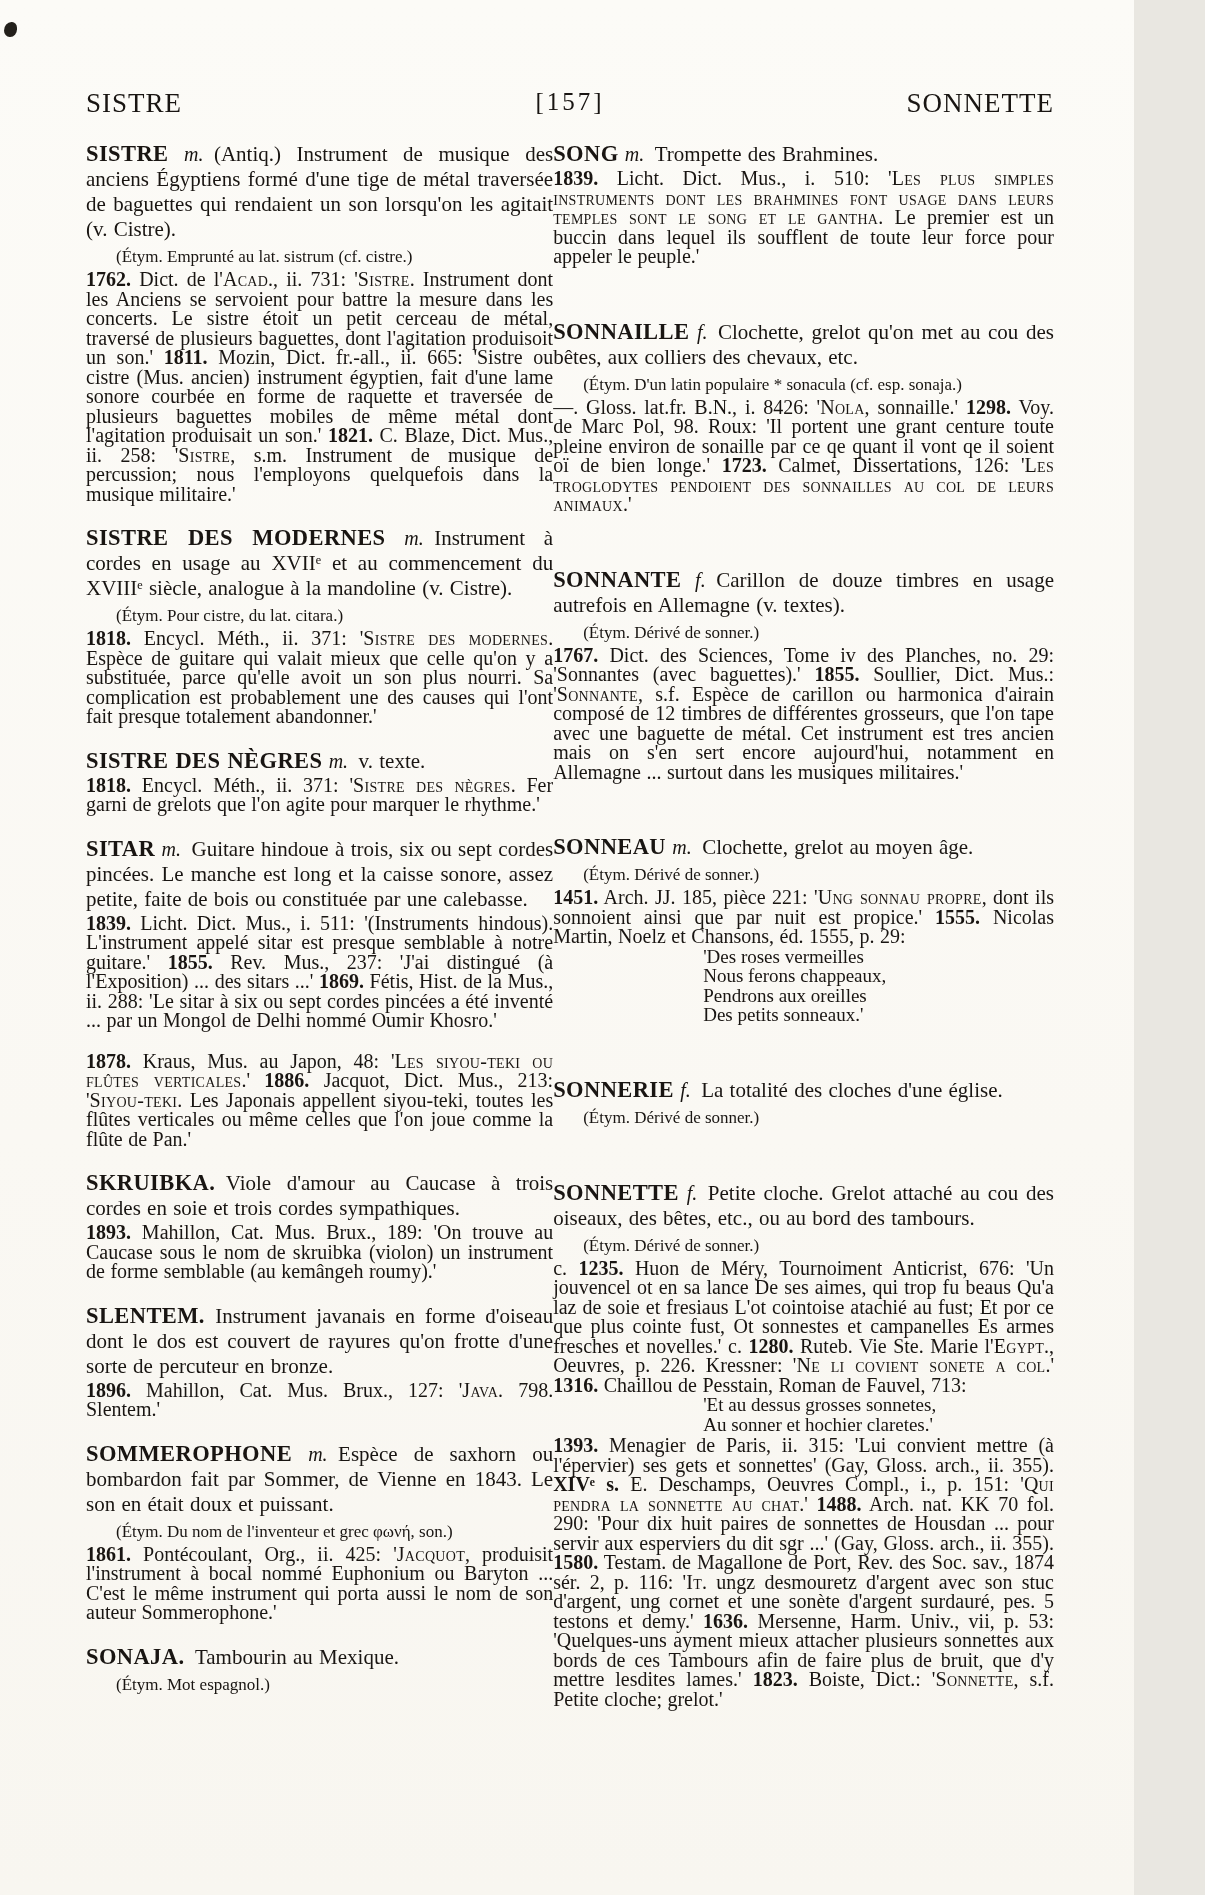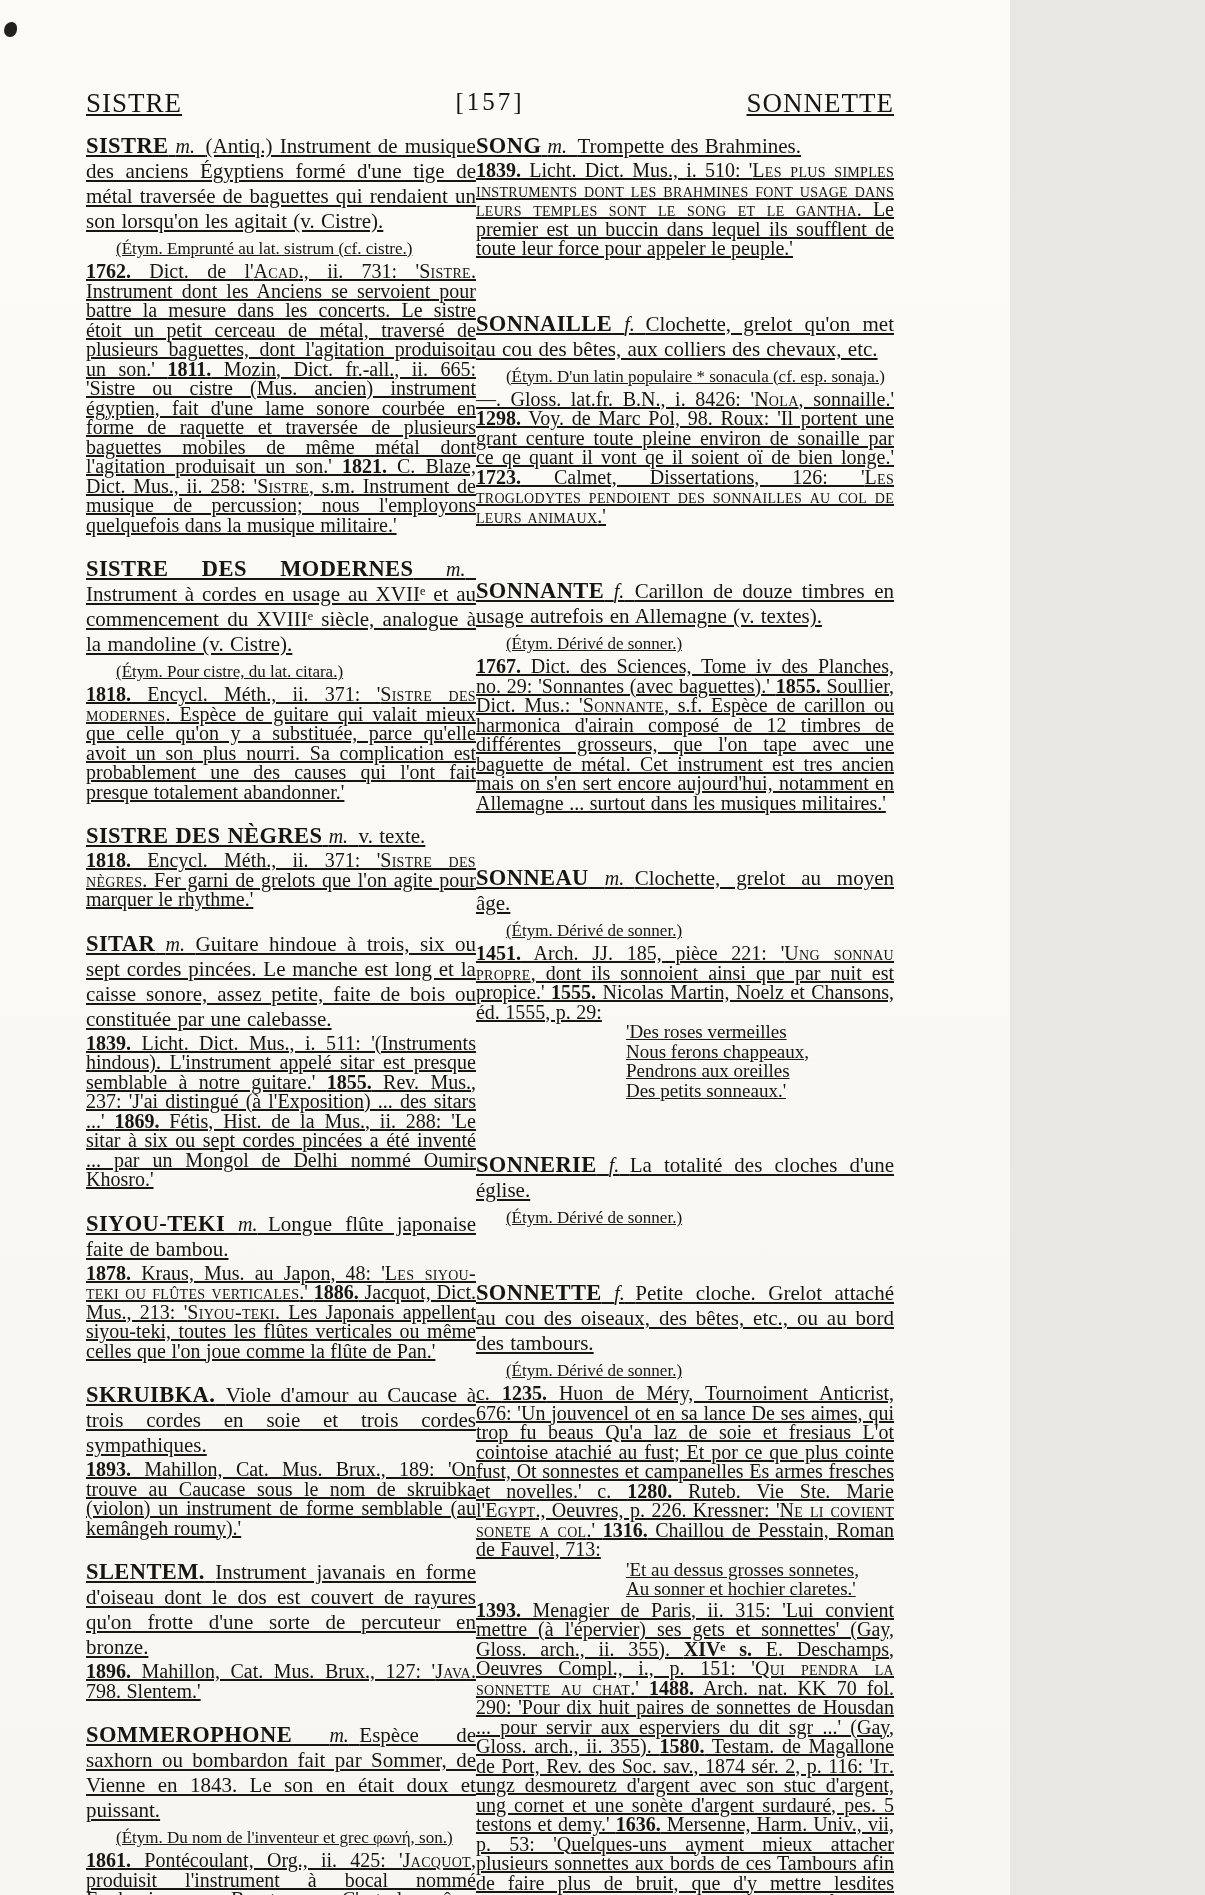--- a/index.html
+++ b/index.html
@@ -1,31 +1,30 @@
 <!DOCTYPE html>
 <html><head>
 <meta charset="utf-8">
 <style>
   html,body{margin:0;padding:0;background:#e9e7e1;}
   .page{
     box-sizing:border-box;
-    width:1010px;height:1895px;
-    padding:88px 116px 0 86px;
+    width:1134px;height:1895px;
+    padding:88px 80px 0 86px;
     background:linear-gradient(180deg,#fcfbf7 0%,#faf8f3 60%,#f8f6f0 100%);
     font-family:"Liberation Serif","DejaVu Serif",serif;
     color:#191512;
     position:relative;
     overflow:hidden;
-    text-decoration:underline;
   }
   .running-head{position:relative;display:flex;justify-content:space-between;align-items:baseline;
     font-size:27px;letter-spacing:1px;}
   .running-head .pageno{position:absolute;left:50%;transform:translateX(-50%);
     font-size:25px;letter-spacing:3px;}
-  .columns{display:flex;margin-top:14px;}
+  .columns{display:flex;margin-top:22px;}
   .col{width:472px;}
   .col.right{width:506px;}
   .entry{margin-bottom:21px;}
   .col.right .entry{margin-bottom:52px;}
   .def{font-size:21px;line-height:25px;text-align:justify;margin:0;word-spacing:1px;}
   .hw{font-weight:bold;font-size:22.5px;letter-spacing:0.4px;}
   .pos{font-style:italic;font-size:20px;}
   .etym{font-size:17px;line-height:20px;margin:5px 0 3px 30px;text-align:left;}
   .quote{font-size:20px;line-height:19.5px;text-align:justify;margin:2px 0 0;word-spacing:0.5px;}
   .verse{font-size:19px;line-height:19.5px;margin:0 0 0 150px;}
@@ -62,21 +61,20 @@
         </article>
         <article class="entry">
           <p class="def"><span class="hw">SISTRE DES NÈGRES</span> <i class="pos">m.</i> <span class="deftext">v. texte.</span></p>
           <p class="quote"><b>1818.</b> Encycl. Méth., ii. 371: '<span style="font-variant:small-caps;letter-spacing:0.3px;">Sistre des nègres</span>. Fer garni de grelots que l'on agite pour marquer le rhythme.'</p>
         </article>
         <article class="entry">
           <p class="def"><span class="hw">SITAR</span> <i class="pos">m.</i> <span class="deftext">Guitare hindoue à trois, six ou sept cordes pincées. Le manche est long et la caisse sonore, assez petite, faite de bois ou constituée par une calebasse.</span></p>
           <p class="quote"><b>1839.</b> Licht. Dict. Mus., i. 511: '(Instruments hindous). L'instrument appelé sitar est presque semblable à notre guitare.' <b>1855.</b> Rev. Mus., 237: 'J'ai distingué (à l'Exposition) ... des sitars ...' <b>1869.</b> Fétis, Hist. de la Mus., ii. 288: 'Le sitar à six ou sept cordes pincées a été inventé ... par un Mongol de Delhi nommé Oumir Khosro.'</p>
         </article>
         <article class="entry">
-          <p class="def"><span class="hw">SIYOU-TEKI</span> <i class="pos">m.</i> <span class="deftext">Longue flûte japonaise faite de bambou.</span></p>
           <p class="quote"><b>1878.</b> Kraus, Mus. au Japon, 48: '<span style="font-variant:small-caps;letter-spacing:0.3px;">Les siyou-teki ou flûtes verticales</span>.' <b>1886.</b> Jacquot, Dict. Mus., 213: '<span style="font-variant:small-caps;letter-spacing:0.3px;">Siyou-teki</span>. Les Japonais appellent siyou-teki, toutes les flûtes verticales ou même celles que l'on joue comme la flûte de Pan.'</p>
         </article>
         <article class="entry">
           <p class="def"><span class="hw">SKRUIBKA.</span> <span class="deftext">Viole d'amour au Caucase à trois cordes en soie et trois cordes sympathiques.</span></p>
           <p class="quote"><b>1893.</b> Mahillon, Cat. Mus. Brux., 189: 'On trouve au Caucase sous le nom de skruibka (violon) un instrument de forme semblable (au kemângeh roumy).'</p>
         </article>
         <article class="entry">
           <p class="def"><span class="hw">SLENTEM.</span> <span class="deftext">Instrument javanais en forme d'oiseau dont le dos est couvert de rayures qu'on frotte d'une sorte de percuteur en bronze.</span></p>
           <p class="quote"><b>1896.</b> Mahillon, Cat. Mus. Brux., 127: '<span style="font-variant:small-caps;letter-spacing:0.3px;">Java</span>. 798. Slentem.'</p>
         </article>

